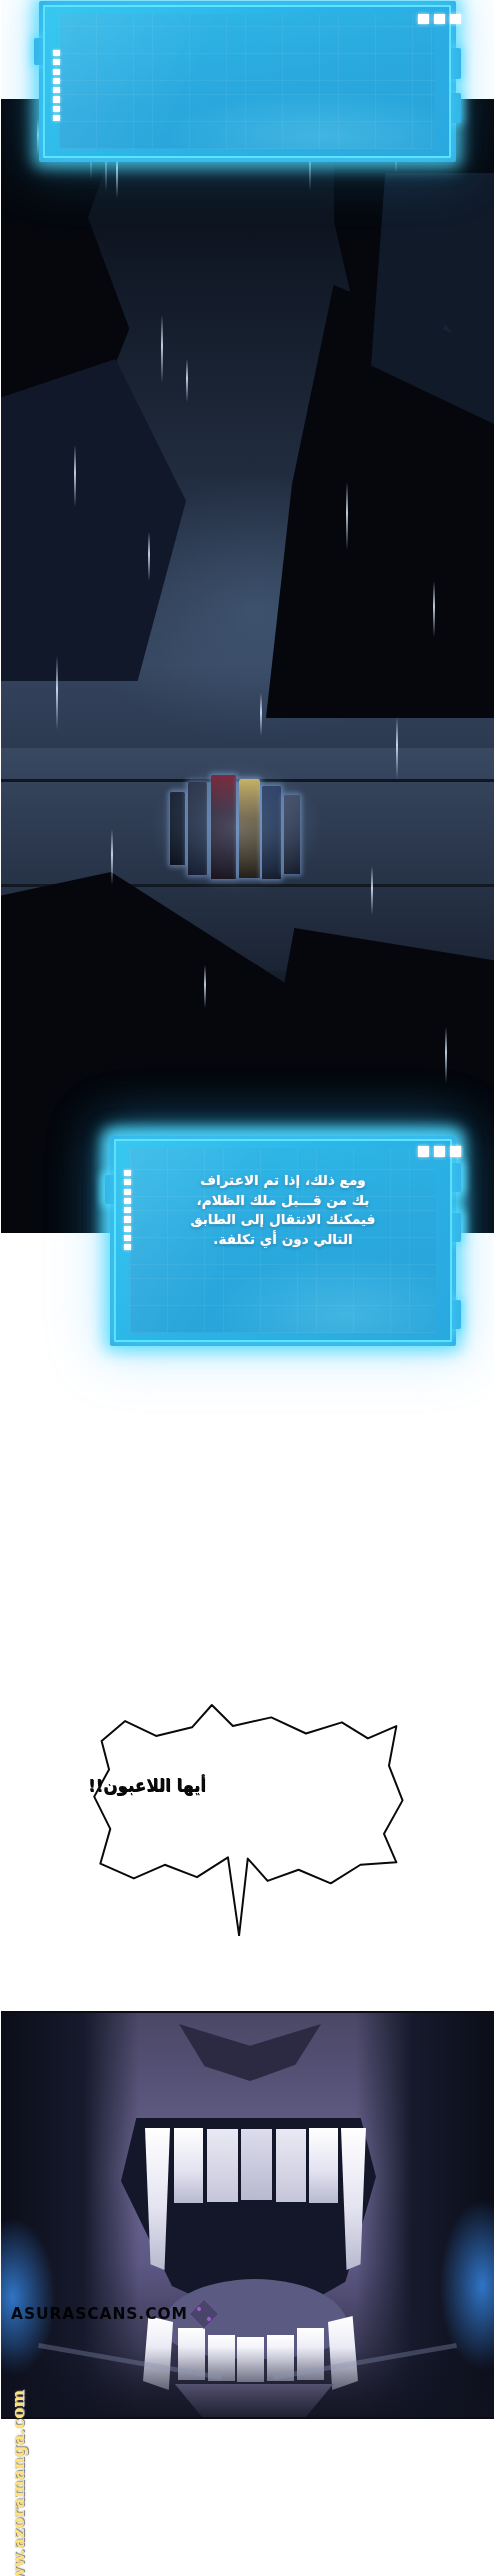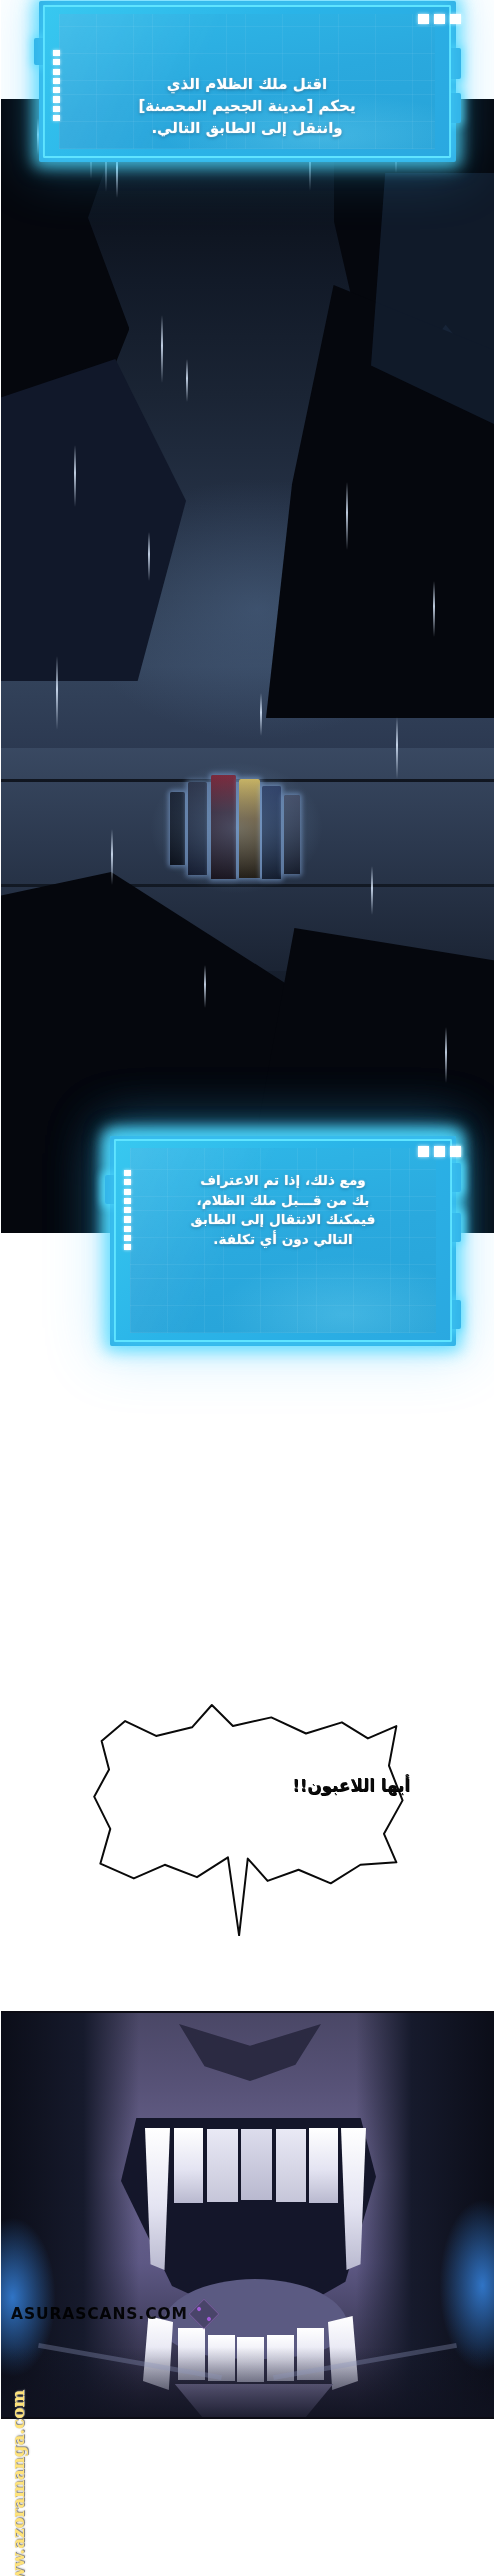--- a/index.html
+++ b/index.html
@@ -207,21 +207,21 @@
     top: 1679px;
     width: 322px;
     height: 257px;
   }
   #bubble-wrap svg { display: block; width: 100%; height: 100%; }
   #bubble-text {
     position: absolute;
     left: 0;
     top: 96px;
     width: 322px;
-    text-align: right;
+    text-align: left;
     direction: rtl;
     color: #0a0a0a;
     font-weight: 700;
     font-size: 16.7px;
     letter-spacing: 0;
     text-shadow: 0.6px 0.6px 0 #000;
   }
 
   
   #asura-watermark {
@@ -364,25 +364,20 @@
       <span></span>
         <span></span>
         <span></span>
         <span></span>
         <span></span>
         <span></span>
         <span></span>
         <span></span>
     </div>
 
-    <div class="sys-text" style="padding:69px 45px 0 45px; font-size:15px;">
-      <div>اقتل ملك الظلام الذي</div>
-      <div>يحكم [مدينة الجحيم المحصنة]</div>
-      <div>وانتقل إلى الطابق التالي.</div>
-    </div>
   </div>
 
   <div class="sys-frame-outer" style="left:110px; top:1136px; width:346px; height:210px; border-radius:1.9px;"></div>
 
   <div class="notch" style="left:105px; top:1175px; width:10px; height:28.5px; border-radius:1.9px 0 0 1.9px;"></div>
   <div class="notch" style="left:451px; top:1163px; width:10px; height:28.5px; border-radius:0 1.9px 1.9px 0;"></div>
   <div class="notch" style="left:451px; top:1213px; width:10px; height:28.5px; border-radius:0 1.9px 1.9px 0;"></div>
   <div class="notch" style="left:451px; top:1300px; width:10px; height:28.5px; border-radius:0 1.9px 1.9px 0;"></div>
 
   <div class="sys-window" id="sys-win-2" style="left:114px; top:1139px; width:338px; height:203px;">

